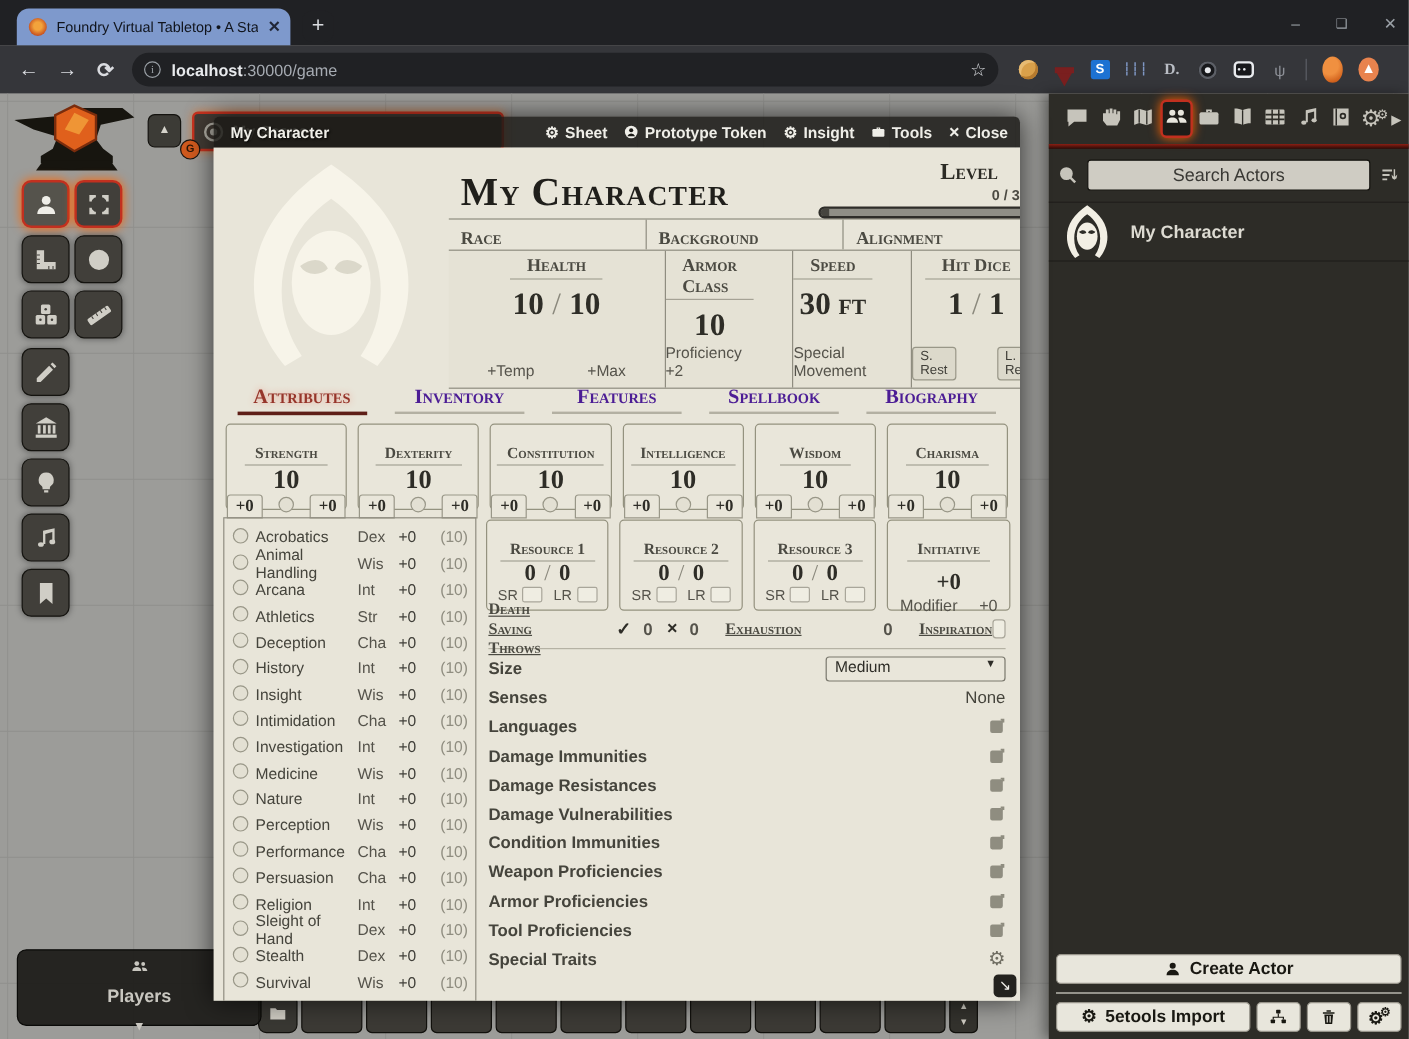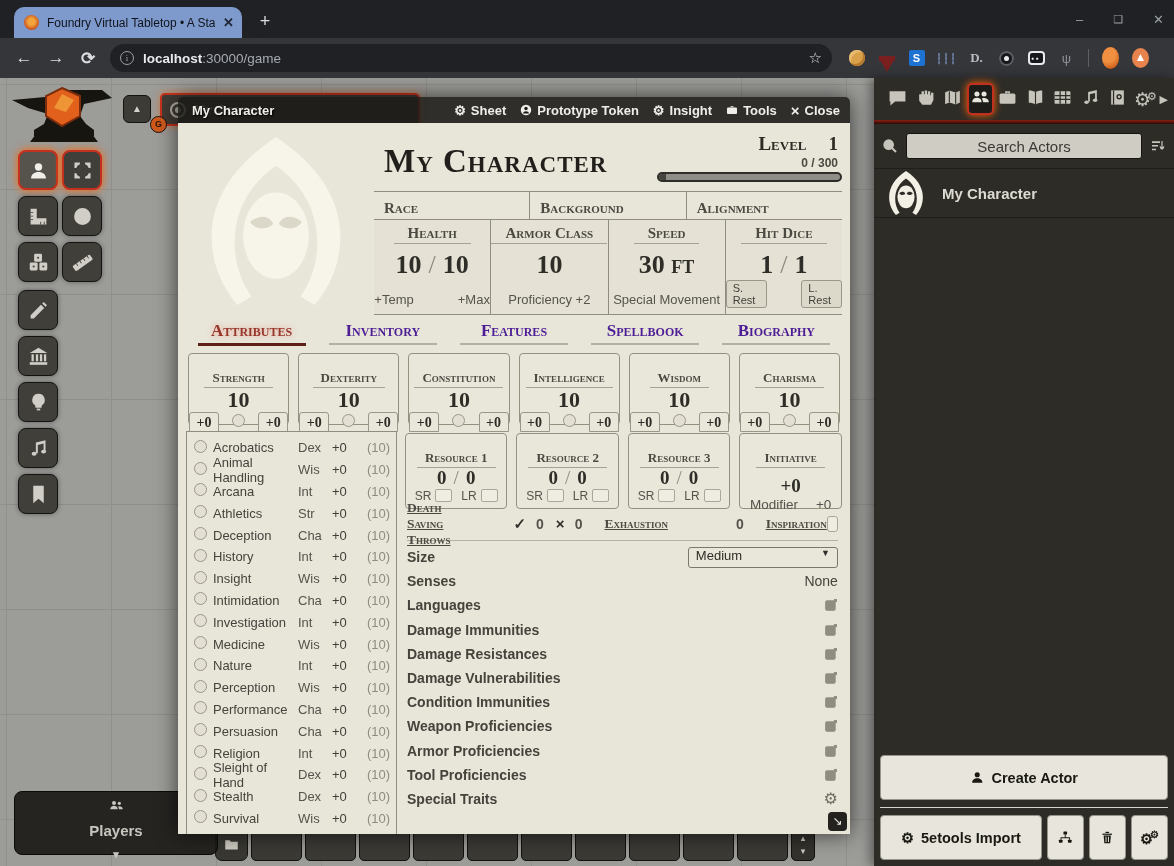--- a/index.html
+++ b/index.html
@@ -86,21 +86,21 @@
   .char-name { flex:1; font-size:33px; font-family:"Liberation Serif",serif; font-variant:small-caps; font-weight:bold; color:#201f1b; padding:14px 0 0 10px; letter-spacing:1px; }
   .xp-box { width:195px; padding-top:4px; text-align:right; }
   .level-line { font-size:19px; color:#2c2b25; display:flex; justify-content:flex-end; gap:22px; padding-right:4px; }
   .xp-text { font-size:12px; font-weight:bold; color:#4b4a42; padding:1px 4px 2px 0; }
   .xp-bar { width:185px; height:10px; border:2px solid #2e2d29; border-radius:6px; background:#8f8e86; margin-left:10px; position:relative; }
   .xp-bar:before { content:""; position:absolute; left:0; top:0; width:7px; height:6px; background:#45443e; border-radius:4px 0 0 4px; }
   .fields-row { height:34px; border-top:1px solid #8f8d80; display:flex; }
   .fcol { flex:1; padding:8px 0 0 10px; font-size:15px; color:#4b4a42; }
   .fcol + .fcol { border-left:1px solid #8f8d80; }
   .stats-row { flex:1; border-top:1px solid #8f8d80; border-bottom:1px solid #8f8d80; display:flex; background:#e5e2d5; }
-  .stat { flex:1; display:flex; flex-direction:column; align-items:center; padding-top:5px; position:relative; }
+  .stat { flex:1; display:flex; flex-direction:column; align-items:center; padding-top:5px; position:relative;margin-left:32px; }
   .stat + .stat { border-left:1px solid #8f8d80; }
   .stat-label { font-size:15px; color:#4b4a42; border-bottom:1px solid #a5a295; padding:0 14px 1px; }
   .stat-val { font-family:"Liberation Serif",serif; font-weight:bold; font-size:26px; color:#2e2d27; padding-top:6px; }
   .slash { color:#8a887c; font-weight:normal; padding:0 7px; }
   .stat-foot { font-size:13px; color:#55534b; margin-top:auto; padding-bottom:7px; display:flex; gap:44px; }
   .stat-foot.tight { gap:0; }
   .restbtns { display:flex; gap:34px; margin-top:auto; padding-bottom:6px; }
   .rest { font-size:11px; background:#dcd9cb; border:1px solid #999788; border-radius:3px; padding:1px 6px; color:#3f3e38; }
 
   .tabnav { height:32px; display:flex; justify-content:space-around; align-items:flex-start; padding-top:4px; margin-top:2px; }
@@ -151,21 +151,21 @@
   .sb-tabs { height:42px; display:flex; align-items:center; justify-content:space-between; padding:0 6px 0 10px; color:#c6c4bb; font-size:19px; }
   .sb-tab { width:27px; text-align:center; }
   .sb-tab.active { border:2px solid #c2301f; border-radius:5px; background:#1e1d19; box-shadow:0 0 9px #ff6400; padding:3px 2px; color:#e8e6dd; }
   .sb-red { height:4px; background:linear-gradient(#8a2014,#2c0a06); }
   .sb-search { display:flex; align-items:center; gap:8px; padding:9px 8px; color:#c6c4bb; }
   .sb-input { flex:1; height:26px; background:#cfccc3; border:1px solid #14130f; border-radius:3px; color:#3a3935; font-size:15px; display:flex; align-items:center; justify-content:center; }
   .actor-item { display:flex; align-items:center; gap:14px; padding:2px 10px; height:50px; border-top:1px solid #211f1c; border-bottom:1px solid #211f1c; }
   .actor-name { color:#dddbd2; font-weight:bold; font-size:15px; }
   .sb-footer { margin-top:auto; padding:6px; }
   .sb-brow { display:flex; gap:5px; }
-  .sb-btn { flex:1; height:45px; background:#e8e6dc; border:1px solid #97948a; border-radius:4px; color:#191812; font-weight:bold; font-size:14.5px; display:flex; align-items:center; justify-content:center; gap:7px; }
+  .sb-btn { flex:1; height:25px; background:#e8e6dc; border:1px solid #97948a; border-radius:4px; color:#191812; font-weight:bold; font-size:14.5px; display:flex; align-items:center; justify-content:center; gap:7px; }
   .sb-div { height:1px; background:#d9d7cd; margin:7px 0; }
   .sb-sq { flex:none; width:37px; } .i12 { font-size:12px; }
 </style>
 </head>
 <body>
 
 <div class="abs tabbar">
   <div class="tab">
     <span class="favicon"></span>
     <span class="tab-title">Foundry Virtual Tabletop • A Stan</span>

